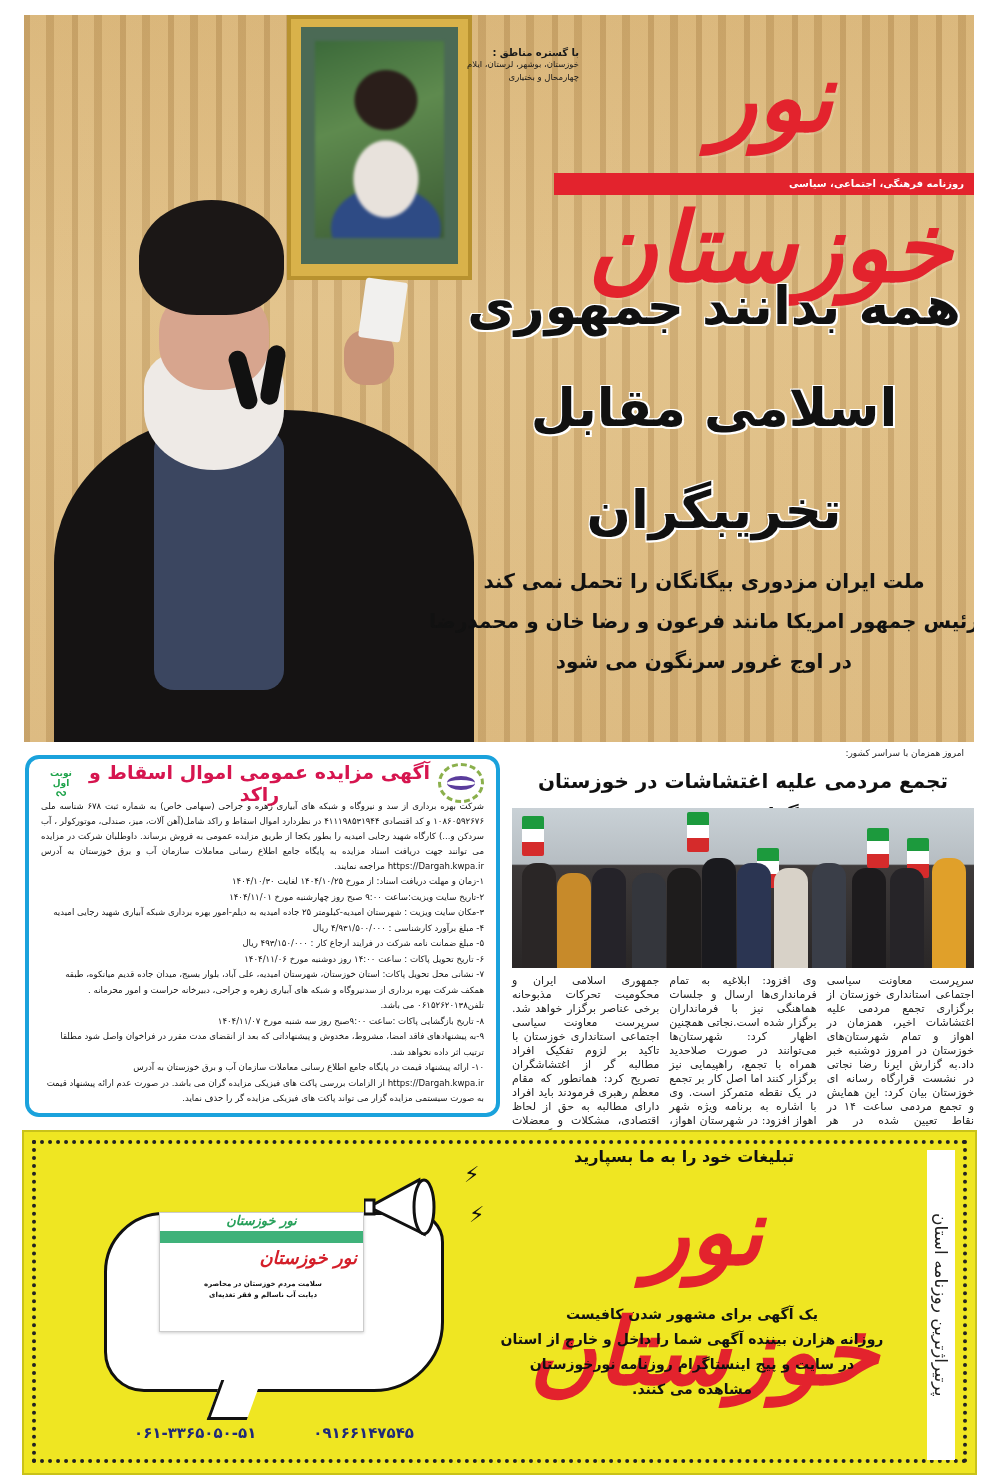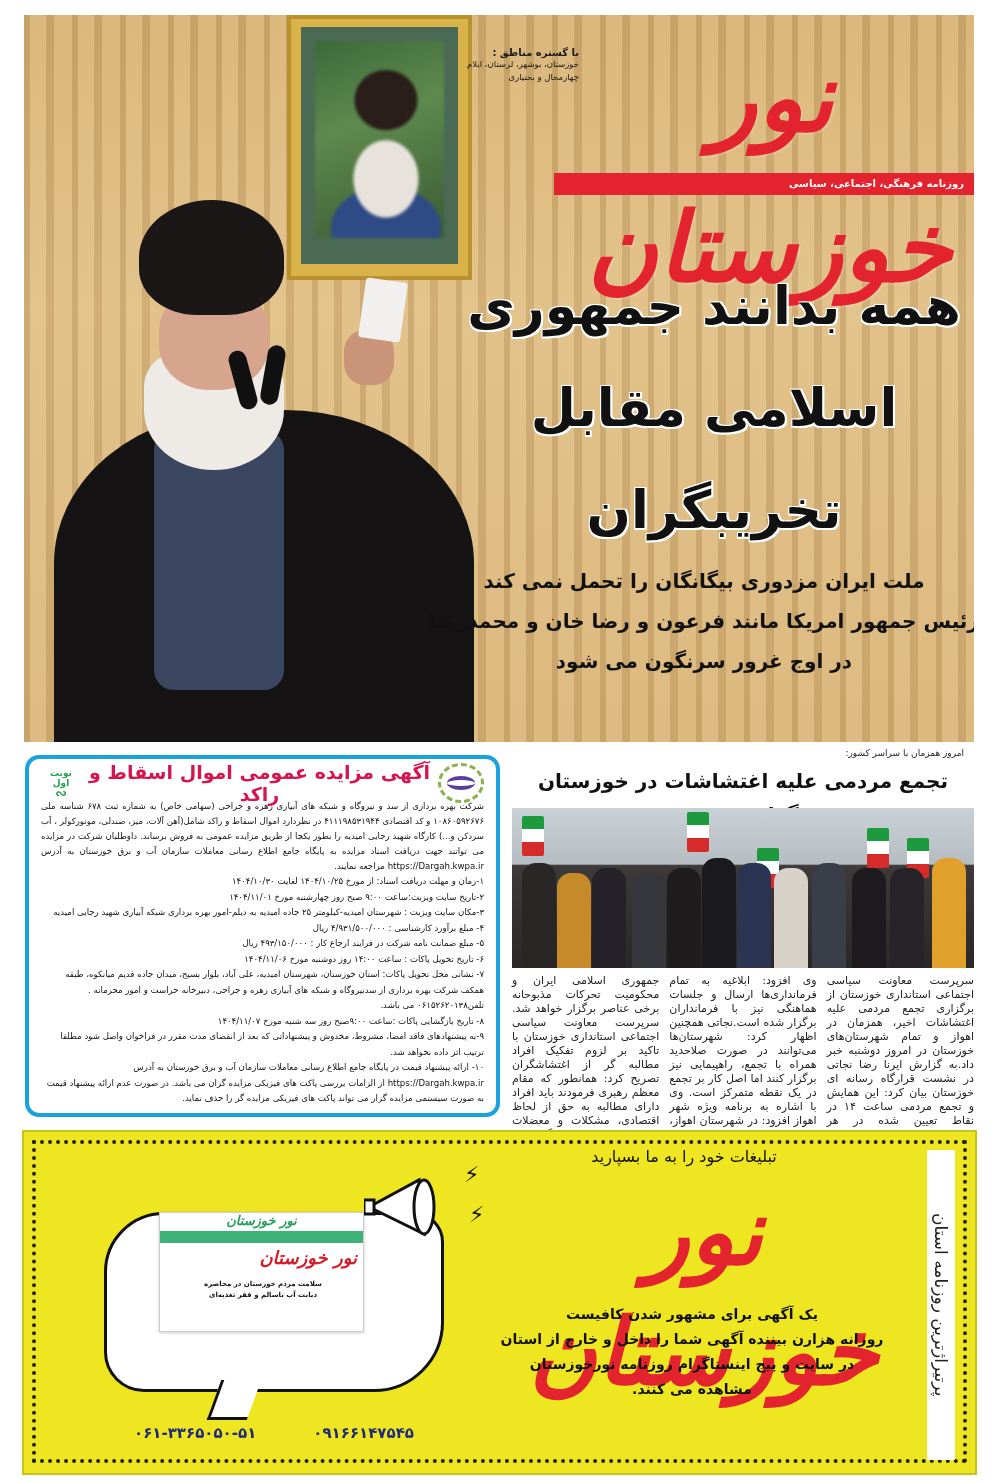--- a/index.html
+++ b/index.html
@@ -67,21 +67,21 @@
   .auction .ttl { font-size:19px; font-weight:bold; color:#d6154f; flex:1; text-align:center; }
   .auction .turn { font-size:9px; color:#1ea34a; text-align:center; width:40px;font-weight:bold; }
   .auction .turn-icon { color:#1ea34a; font-size:14px; line-height:10px; }
   .auction .body { font-size:8.6px; line-height:15px; color:#111; text-align:justify; }
   .auction .item { font-size:8.6px; line-height:15.5px; color:#111; }
 
   
   .ad { position:absolute; left:22px; top:1130px; width:955px; height:345px; background:#efe622; border:2px solid #c9c21a; }
   .ad-dots { position:absolute; left:8px; top:8px; right:8px; bottom:10px; border:4px dotted #222; }
   .ad .vertical { position:absolute; right:20px; top:18px; width:28px; height:310px; background:#fff; writing-mode:vertical-rl; text-orientation:mixed; direction:rtl; text-align:center; font-size:17px; color:#222; line-height:28px; }
-  .ad .tag { position:absolute; left:460px; top:15px; width:400px; text-align:center; font-size:16px; font-weight:normal; color:#111; direction:rtl; }
+  .ad .tag { position:absolute; left:460px; top:15px; width:400px; text-align:center; font-size:16px; font-weight:bold; color:#111; direction:rtl; }
   .ad .brand { position:absolute; left:500px; top:40px; width:360px; text-align:center; font-size:92px; font-weight:bold; font-style:italic; color:#e3232d; direction:rtl; font-family:"DejaVu Serif", serif; line-height:120px; }
   .ad .lines { position:absolute; left:458px; top:170px; width:420px; text-align:center; direction:rtl; font-size:14px; font-weight:bold; color:#111; line-height:25px; }
   .bubble { position:absolute; left:80px; top:80px; width:340px; height:180px; background:#fff; border:3px solid #111; border-radius:60px 30px 70px 40px; }
   .bubble-tail { position:absolute; left:190px; top:248px; width:40px; height:40px; background:#fff; border-left:3px solid #111; border-bottom:3px solid #111; transform:skewX(-20deg); }
   .megaphone { position:absolute; left:340px; top:40px; width:90px; height:70px; }
   .mini-site { position:absolute; left:135px; top:80px; width:205px; height:120px; background:#fff; border:1px solid #ccc; box-shadow:0 1px 3px rgba(0,0,0,.2); overflow:hidden; }
   .mini-site .top { height:18px; text-align:center; color:#27a05a; font-size:13px; font-weight:bold; font-style:italic; direction:rtl; }
   .mini-site .bar { height:12px; background:#3fb27a; }
   .mini-site .red-logo { position:absolute; right:6px; top:34px; color:#d41f2a; font-size:18px; font-weight:bold; font-style:italic; direction:rtl; }
   .mini-site .hl { position:absolute; right:40px; top:66px; font-size:7px; font-weight:bold; color:#111; direction:rtl; text-align:center; width:120px; line-height:11px; }

